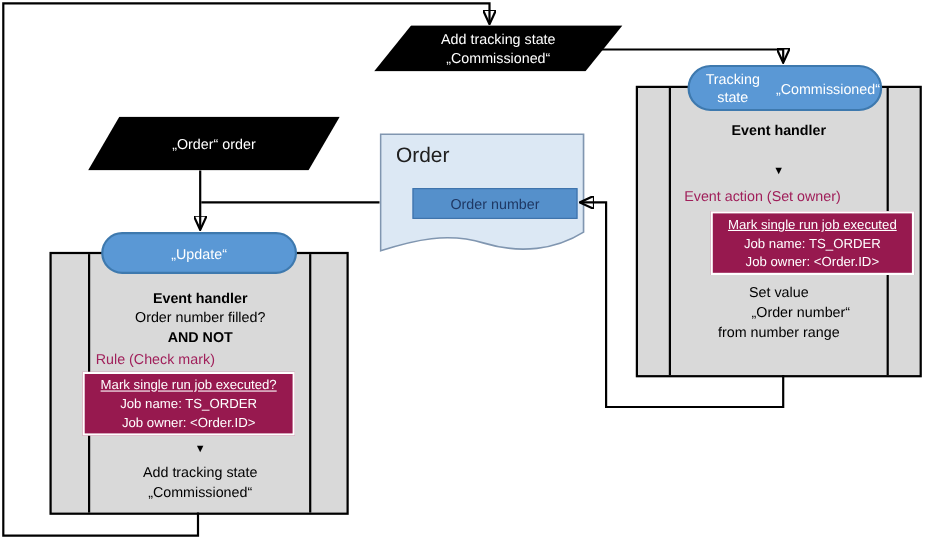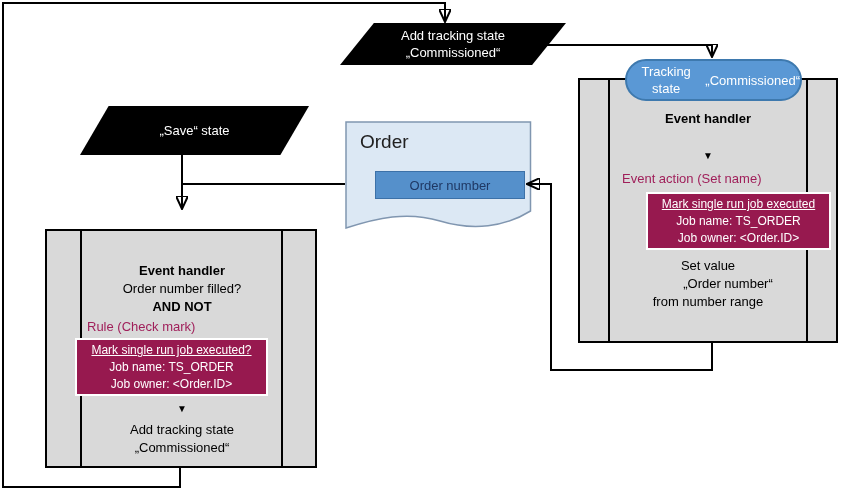--- a/index.html
+++ b/index.html
@@ -75,36 +75,39 @@
     <path class="arr" d="M712 341 L712 370 L551 370 L551 184 L528 184"></path>
     <path class="arr" d="M182 155 L182 208"></path>
     <path d="M345 184 L183 184"></path>
   </svg>
 
   <div class="par par-top" style="left:340px;top:23px;width:226px;height:42px;">
     <span>Add tracking state</span>
     <span>„Commissioned“</span>
   </div>
   <div class="par par-save" style="left:80px;top:106px;width:229px;height:49px;">
-    <span>„Save“ state</span>
+    <span>„Order“ order</span>
   </div>
 
   <div class="doc-title" style="left:360px;top:131px;">Order</div>
   <div class="field" style="left:375px;top:171px;width:150px;height:28px;">
     <span>Order number</span>
   </div>
 
   <div class="capsule" style="left:625px;top:59px;width:177px;height:42px;">
     <span>Tracking state</span>
     <span>„Commissioned“</span>
   </div>
+  <div class="capsule" style="left:92px;top:211px;width:178px;height:38px;">
+    <span>„Update“</span>
+  </div>
 
   <div class="txt b" style="left:608px;top:110px;width:200px;">Event handler</div>
   <div class="txt tri" style="left:608px;top:150px;width:200px;">▼</div>
-  <div class="txt mh" style="left:622px;top:170px;width:190px;">Event action (Set name)</div>
+  <div class="txt mh" style="left:622px;top:170px;width:190px;">Event action (Set owner)</div>
   <div class="mbox" style="left:618px;top:192px;width:185px;height:58px;margin-left:28px;">
     <div class="u">Mark single run job executed</div>
     <div class="">Job name: TS_ORDER</div>
     <div class="">Job owner: &lt;Order.ID&gt;</div>
   </div>
   <div class="txt" style="left:608px;top:257px;width:200px;">Set value</div>
   <div class="txt" style="left:608px;top:275px;width:160px;margin-left:40px;">„Order number“</div>
   <div class="txt" style="left:608px;top:293px;width:200px;">from number range</div>
 
   <div class="txt b" style="left:80px;top:262px;width:204px;">Event handler</div>

